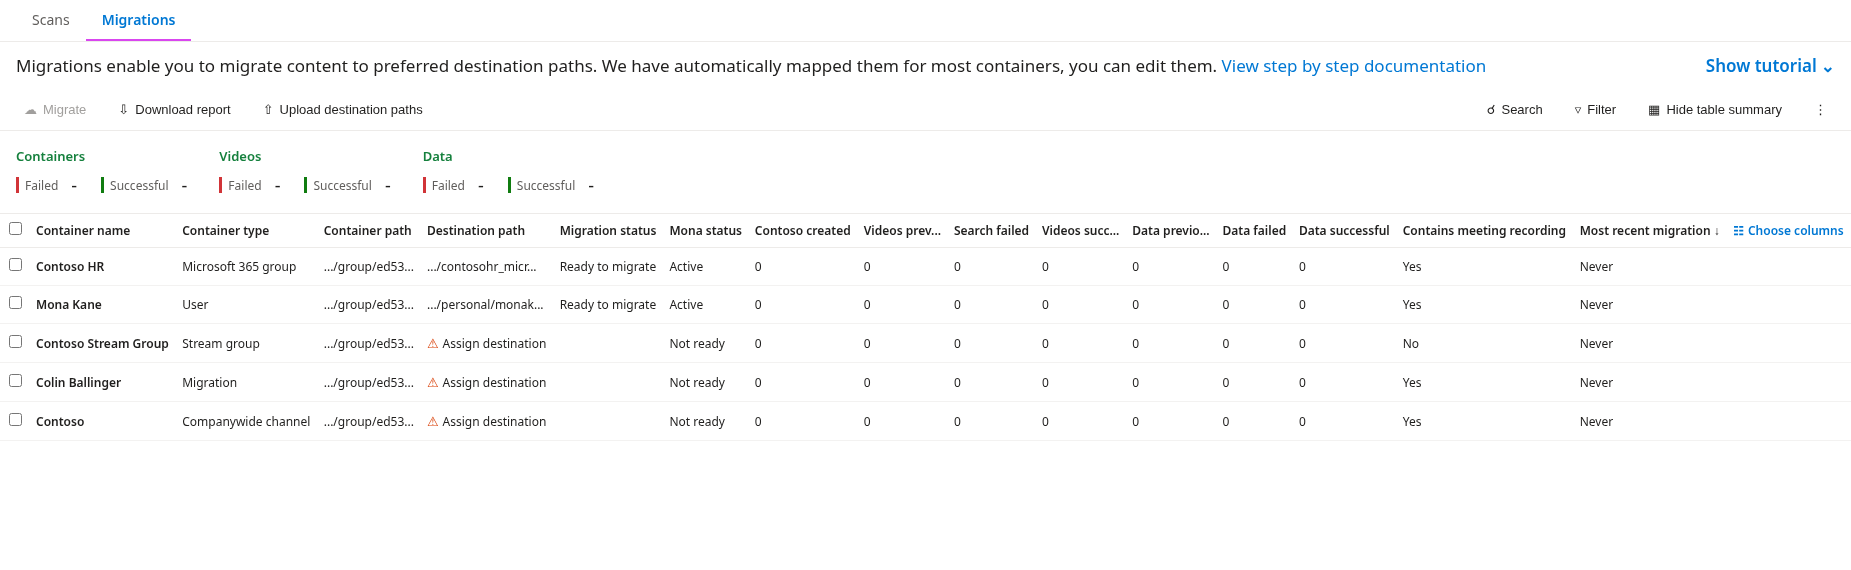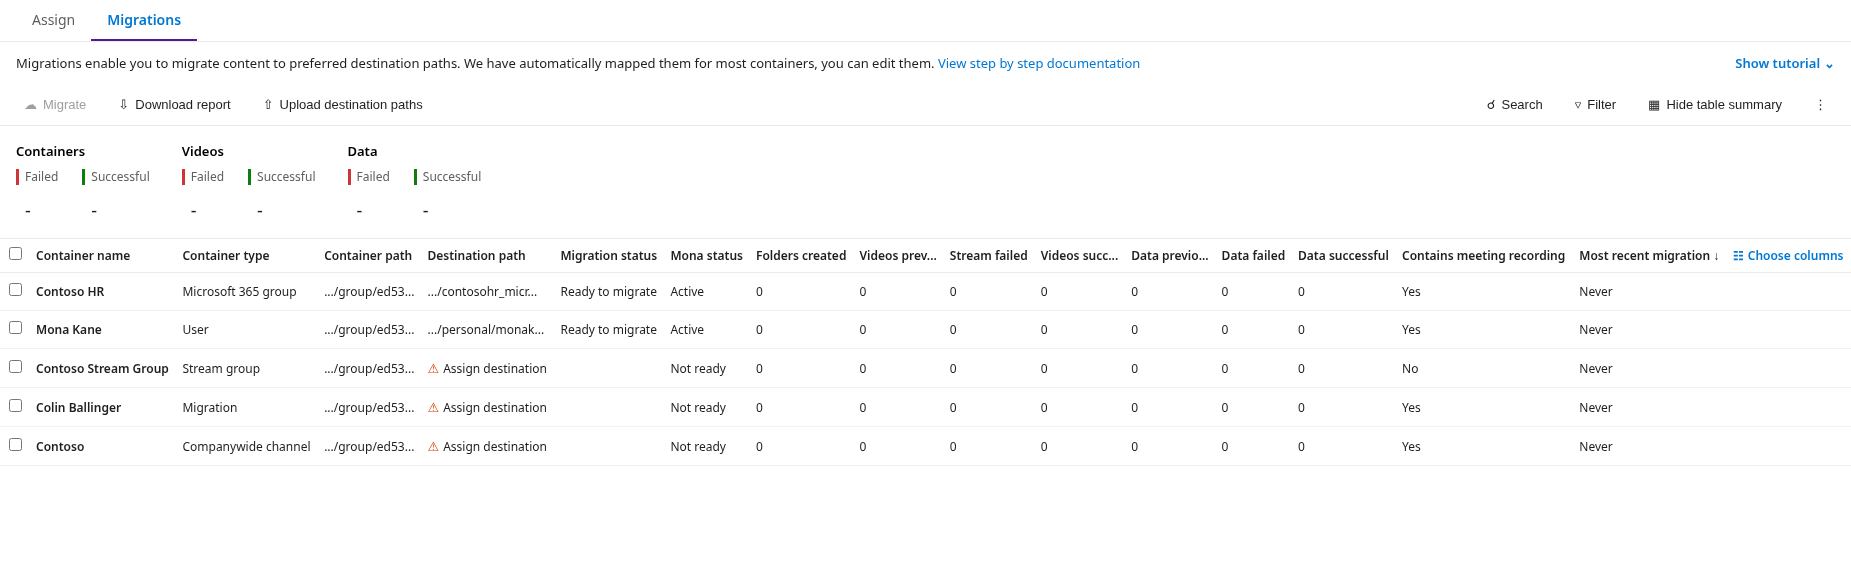--- a/index.html
+++ b/index.html
@@ -1,37 +1,37 @@
 <!DOCTYPE html>
 <html><head>
   <meta charset="utf-8">
   <style>
     * { box-sizing: border-box; margin: 0; padding: 0; }
     body { font-family: 'Segoe UI', system-ui, sans-serif; font-size: 13px; color: #201f1e; background: #fff; overflow-x: auto; }
 
     .tabs { display: flex; gap: 0; border-bottom: 1px solid #edebe9; padding: 0 16px; }
     .tab { padding: 10px 16px; cursor: pointer; font-size: 14px; color: #605e5c; border-bottom: 2px solid transparent; text-decoration: none; }
-    .tab.active { color: #0078d4; border-bottom: 2px solid #4c1d95; font-weight: 600; }
-
-    .info-bar { display: flex; align-items: center; justify-content: space-between; padding: 12px 16px; font-size: 13px; color: #201f1e; }
+    .tab.active { color: #0078d4; border-bottom: 2px solid #d946ef; font-weight: 600; }
+
+    .info-bar { display: flex; align-items: center; justify-content: space-between; padding: 12px 16px; font-size: 17px; color: #201f1e; }
     .info-bar a { color: #0078d4; text-decoration: none; }
     .show-tutorial { color: #0078d4; font-weight: 600; cursor: pointer; display: flex; align-items: flex-end; gap: 4px; white-space: nowrap; }
 
     .toolbar { display: flex; align-items: center; justify-content: space-between; padding: 8px 16px; border-bottom: 1px solid #edebe9; }
     .toolbar-left { display: flex; align-items: center; gap: 16px; }
     .toolbar-right { display: flex; align-items: center; gap: 16px; }
     .toolbar-btn { display: flex; align-items: center; gap: 6px; padding: 5px 8px; background: none; border: none; cursor: pointer; font-size: 13px; color: #201f1e; border-radius: 2px; }
     .toolbar-btn.disabled { color: #a19f9d; cursor: default; }
 
     .summary-section { padding: 16px; border-bottom: 1px solid #edebe9; }
     .summary-groups { display: flex; gap: 32px; }
     .summary-group { }
-    .summary-group-title { font-size: 13px; font-weight: 600; color: #000000; margin-bottom: 8px; }
+    .summary-group-title { font-size: 13px; font-weight: 600; color: #15803d; margin-bottom: 8px; }
     .summary-items { display: flex; gap: 24px; }
-    .summary-item { display: flex; flex-direction: column; gap: 13px; }
+    .summary-item { display: flex; flex-direction: row; gap: 4px; }
     .summary-item-label { display: flex; align-items: center; gap: 6px; font-size: 12px; color: #605e5c; }
     .summary-item-bar { width: 3px; height: 16px; }
     .summary-item-bar.red { background: #d13438; }
     .summary-item-bar.green { background: #107c10; }
     .summary-item-value { font-size: 18px; font-weight: 400; color: #201f1e; padding-left: 9px; }
 
     .table-container { overflow-x: auto; }
     table { width: 100%; border-collapse: collapse; font-size: 12px; }
     thead tr { border-bottom: 1px solid #edebe9; margin-top: 32px; }
     thead th { padding: 8px 6px; text-align: left; font-weight: 600; color: #201f1e; white-space: nowrap; font-size: 12px; }
@@ -44,21 +44,21 @@
     .warn-icon { color: #d83b01; font-size: 13px; }
 
     .check-col { width: 30px; text-align: center; }
 
     .col-choose { display: flex; align-items: center; gap: 4px; color: #0078d4; cursor: pointer; white-space: nowrap; }
   </style>
 </head>
 <body>
 
 <div class="tabs">
-  <a class="tab">Assign</a>
+  <a class="tab">Scans</a>
   <a class="tab active">Migrations</a>
 </div>
 
 <div class="info-bar">
   <span>
     <span>Migrations enable you to migrate content to preferred destination paths. We have automatically mapped them for most containers, you can edit them.</span>
     <a href="#">View step by step documentation</a>
   </span>
   <span class="show-tutorial">
     <span>Show tutorial</span>
@@ -166,23 +166,23 @@
   <table>
     <thead id="table-head">
     <tr>
           <th class="check-col"><input type="checkbox" style=""></th>
           <th>Container name</th>
           <th>Container type</th>
           <th>Container path</th>
           <th>Destination path</th>
           <th>Migration status</th>
           <th>Mona status</th>
-          <th>Folders created</th>
+          <th>Contoso created</th>
           <th>Videos prev...</th>
-          <th>Stream failed</th>
+          <th>Search failed</th>
           <th>Videos succ...</th>
           <th>Data previo...</th>
           <th>Data failed</th>
           <th>Data successful</th>
           <th>Contains meeting recording</th>
           <th class="sortable">Most recent migration<span> ↓</span></th>
           <th>
             <span class="col-choose">
               <span>☷</span> 
               <span>Choose columns</span>

